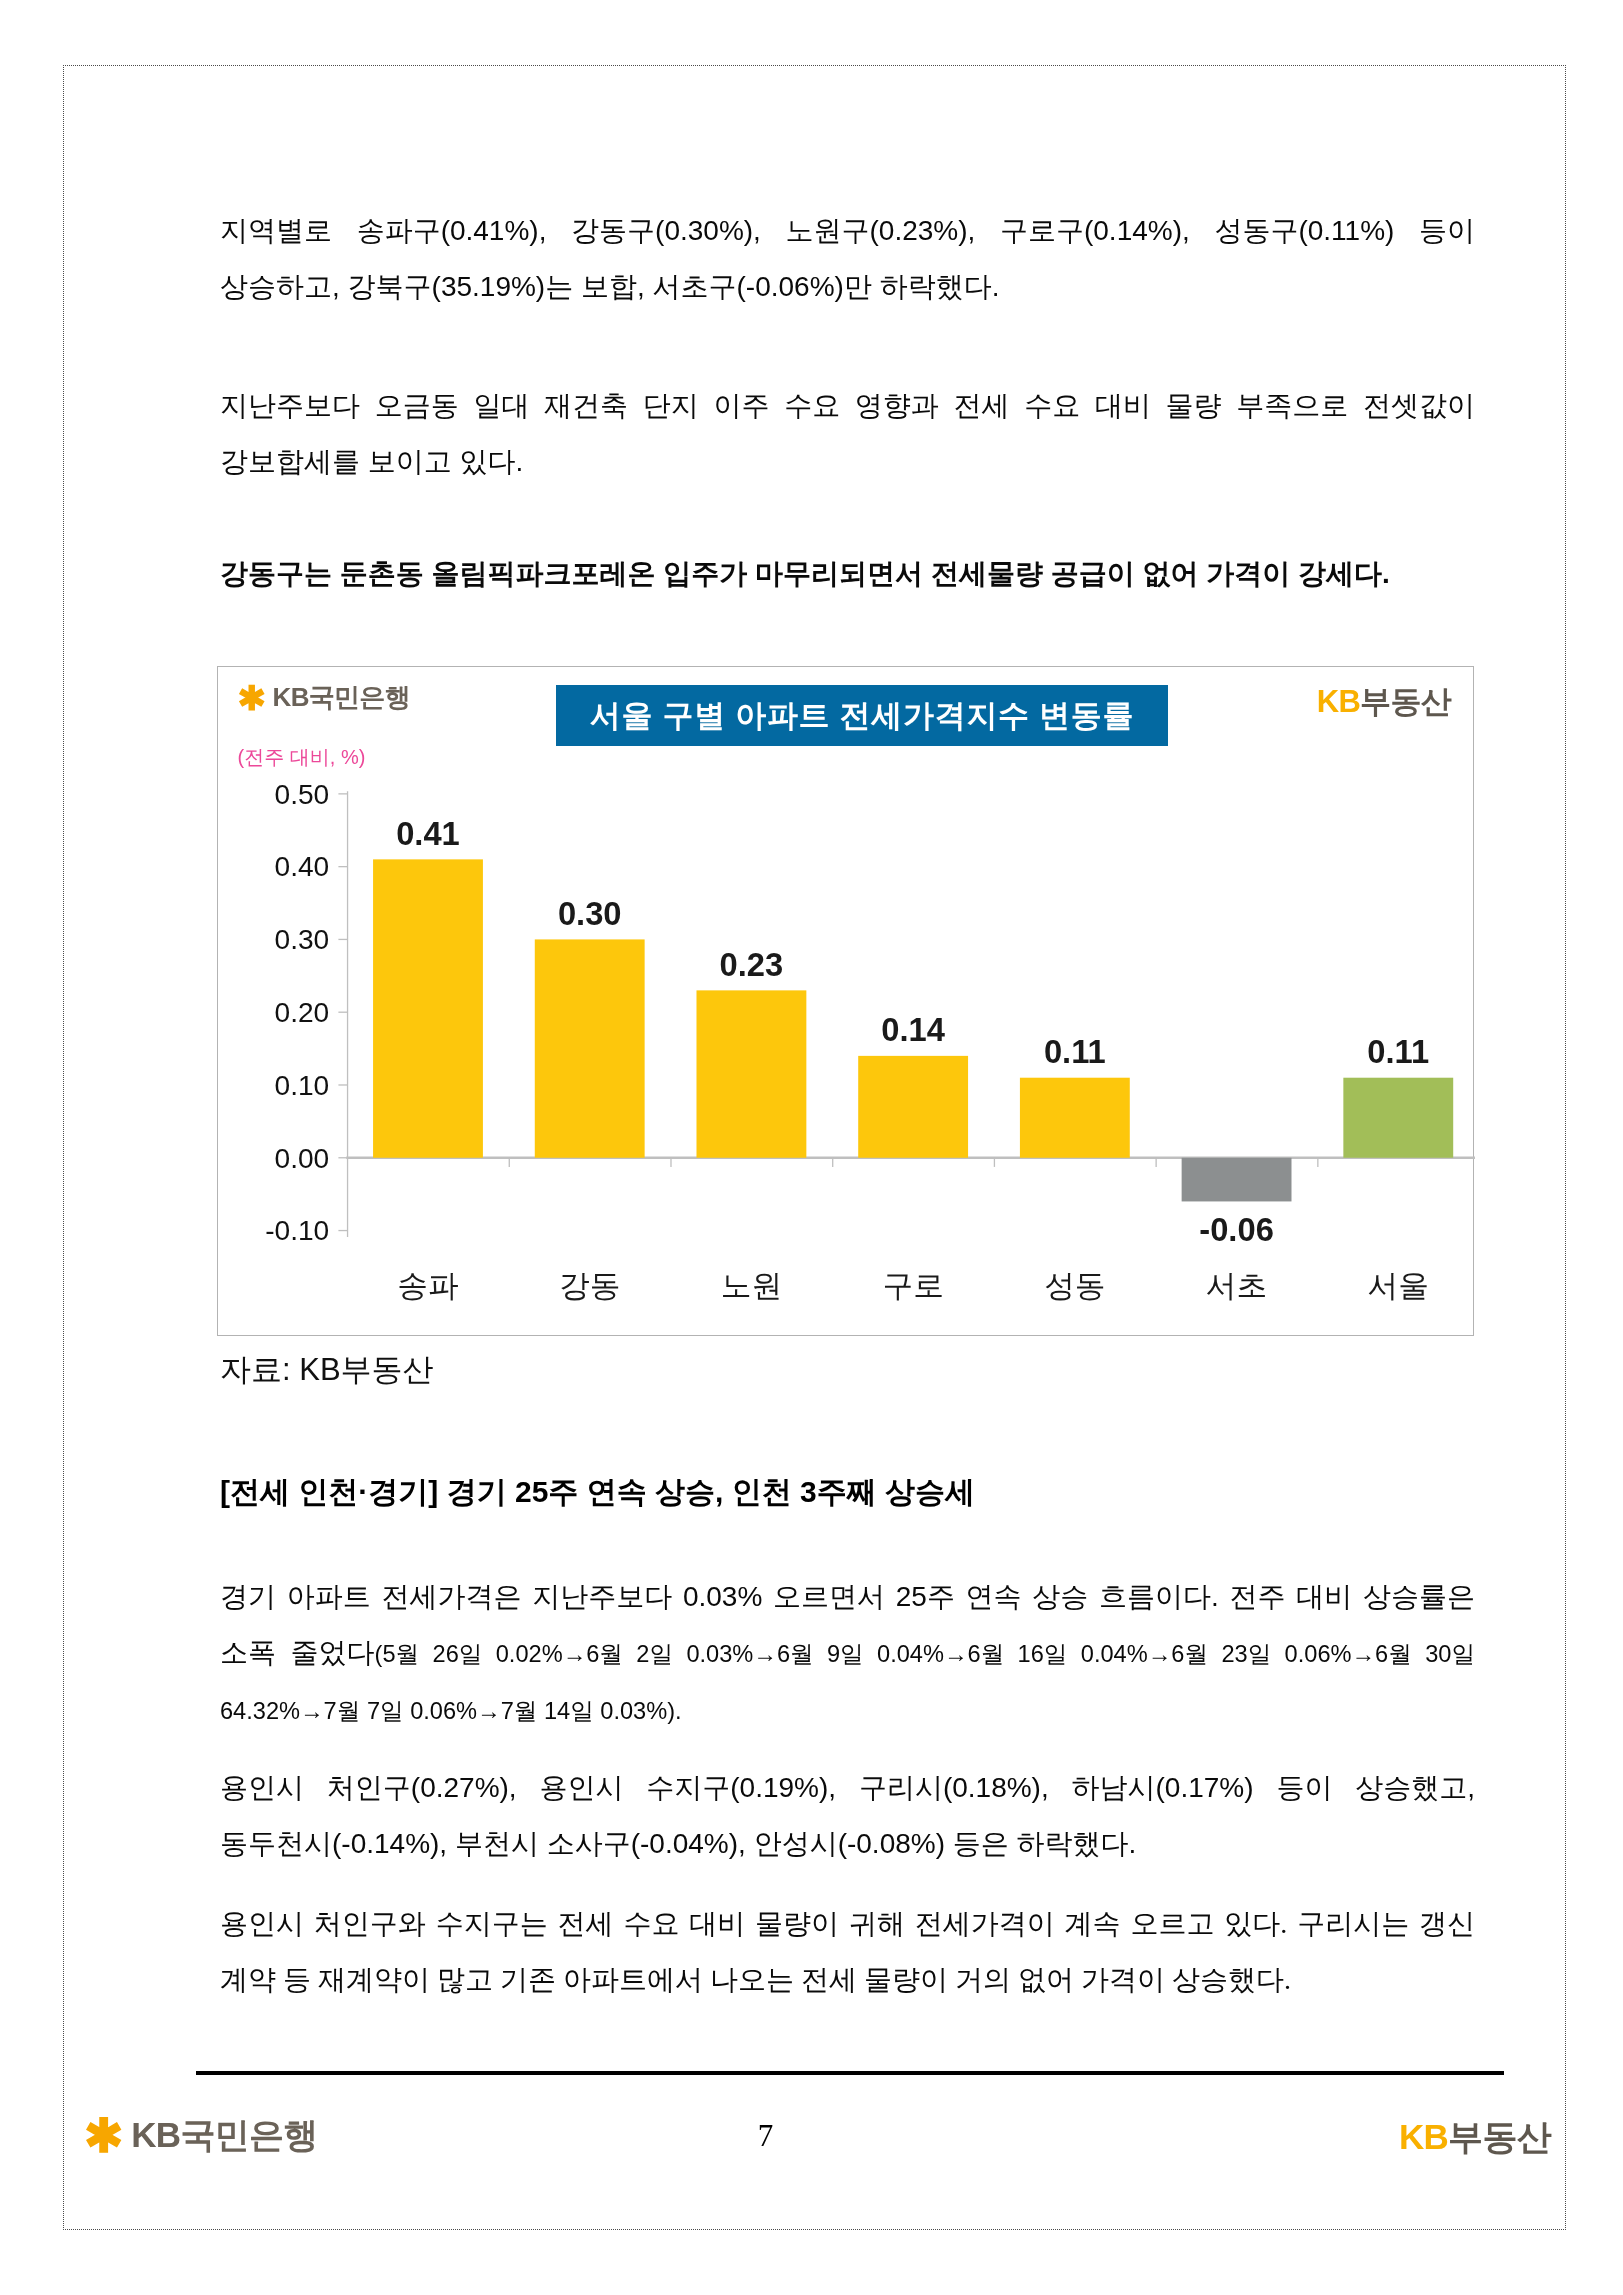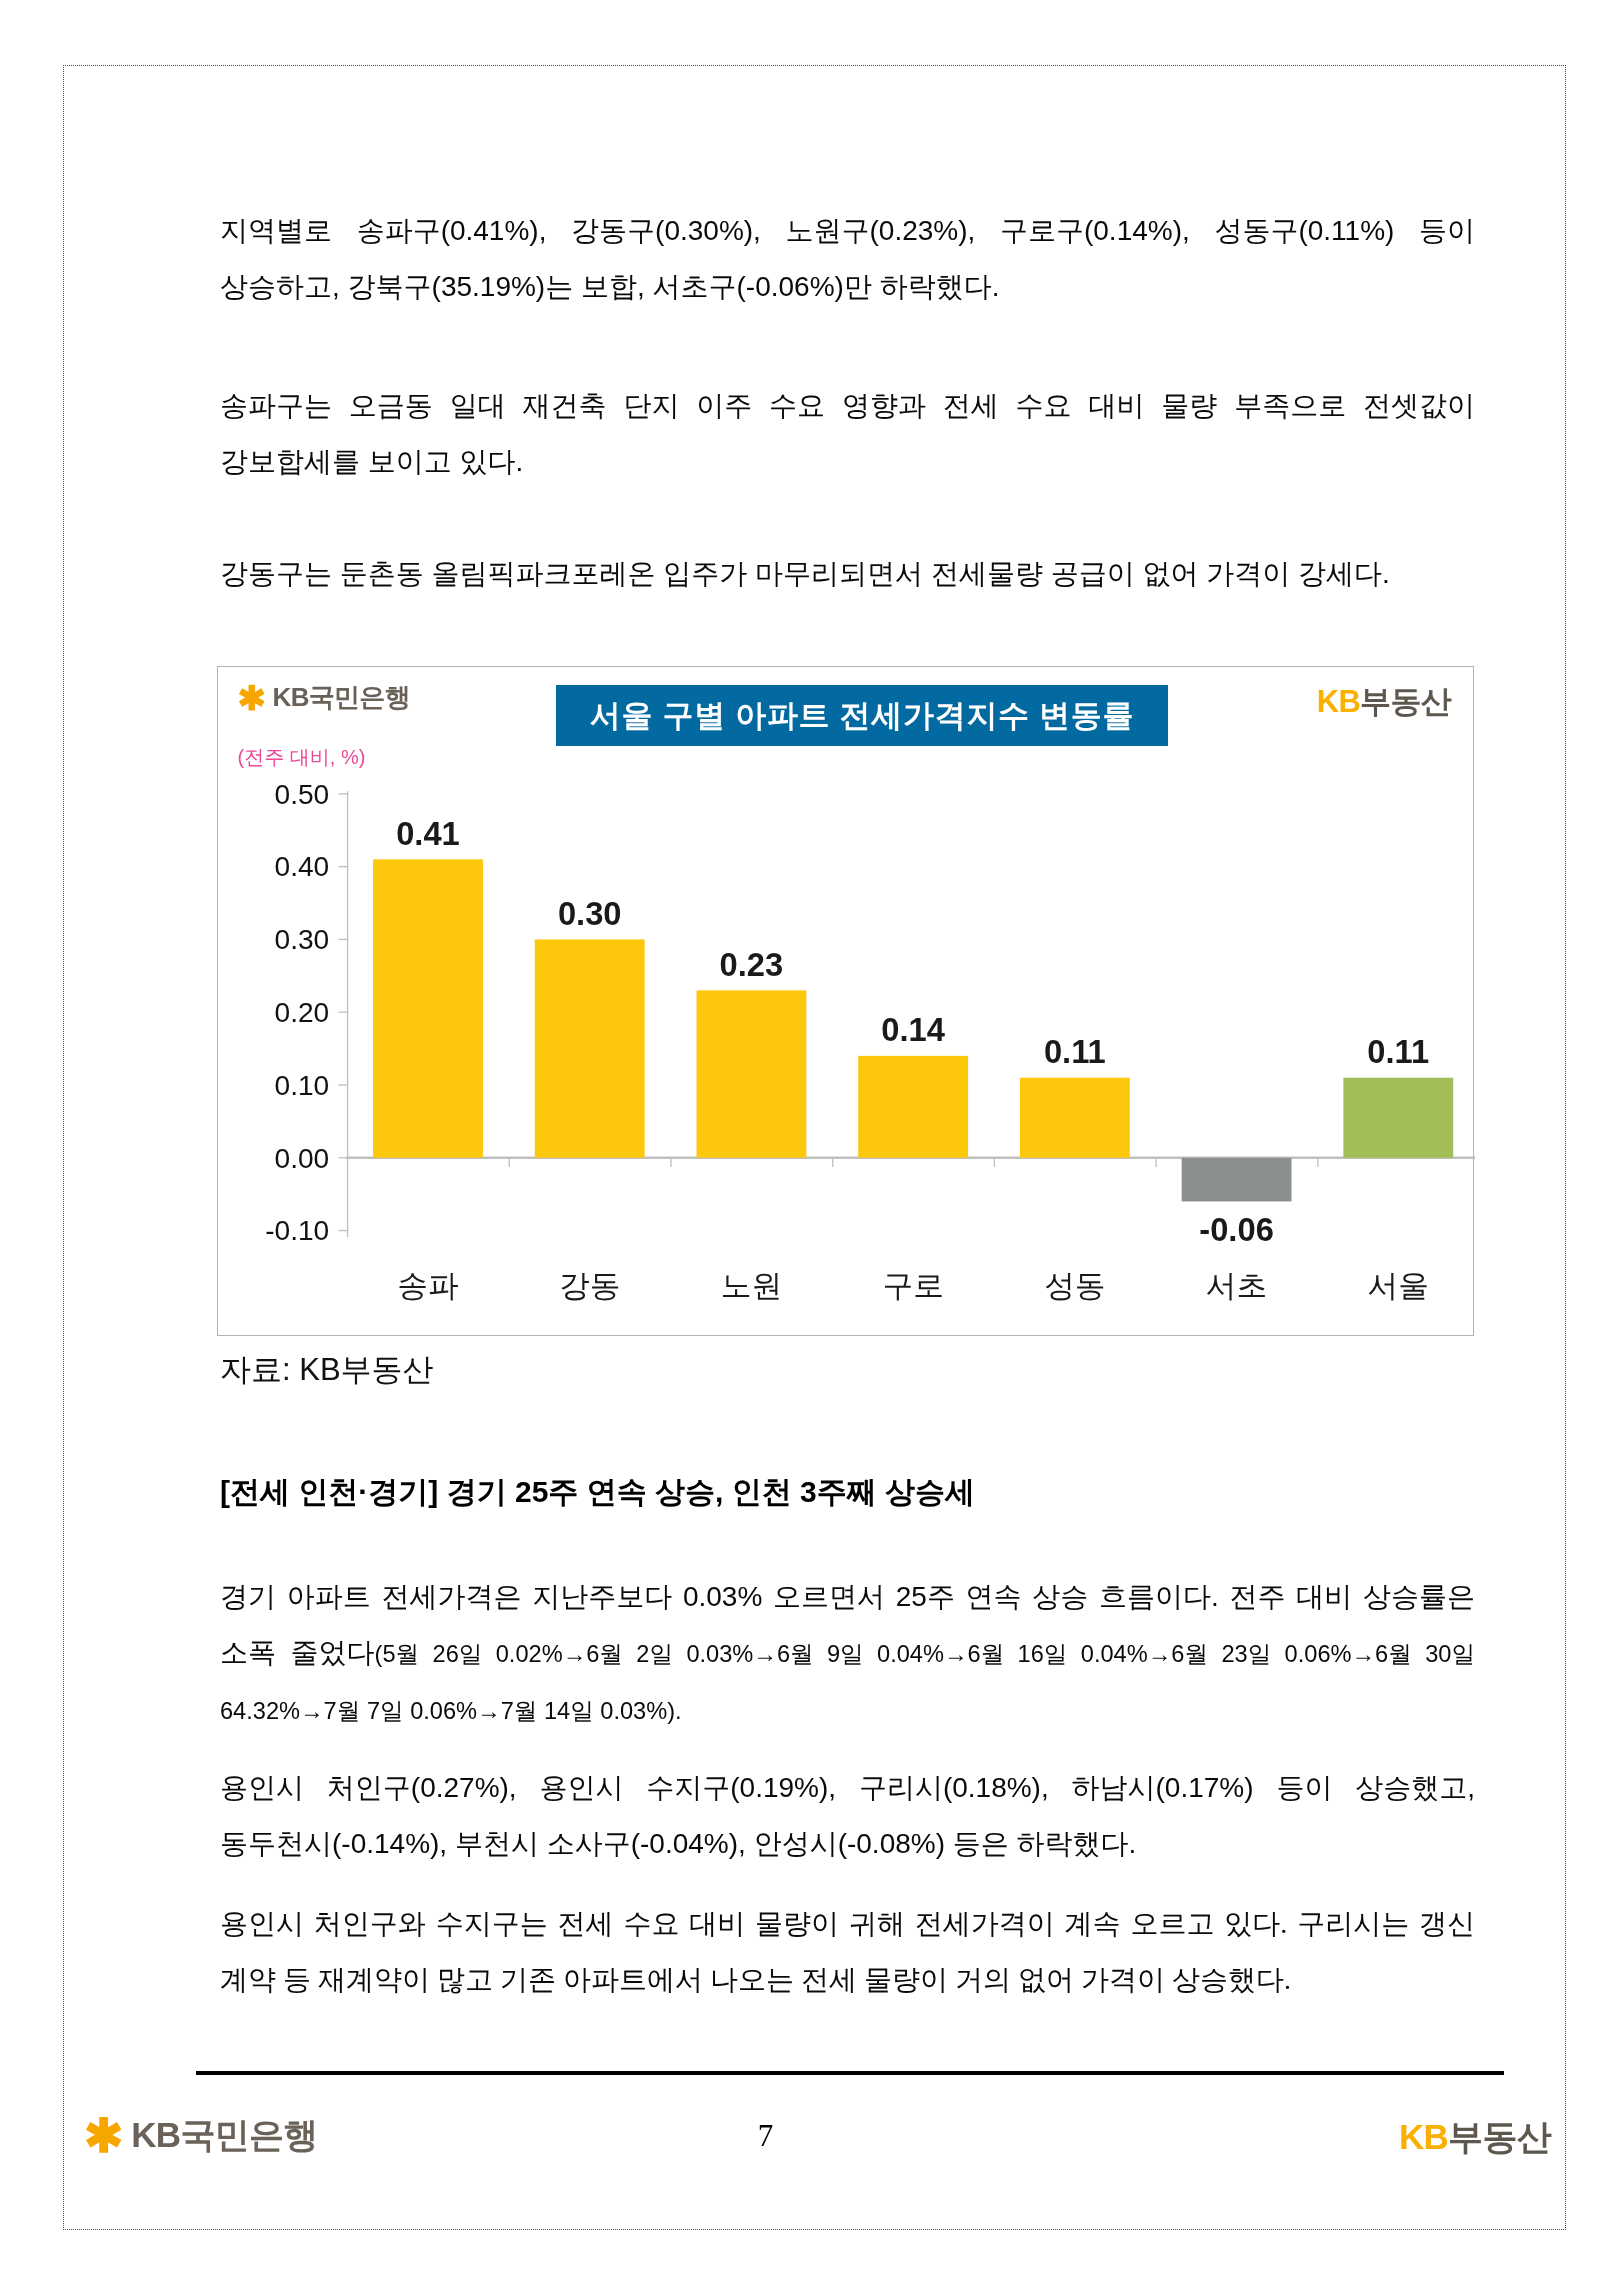--- a/index.html
+++ b/index.html
@@ -32,22 +32,22 @@
   .footer-logo-right{position:absolute;right:72px;top:2114px;font-size:35px;font-weight:bold;letter-spacing:-0.7px;}
   .footer-logo-right .kb{color:#F9B000;}
   .footer-logo-right .rest{color:#5e574e;}
 </style>
 </head>
 <body>
 
 <div class="page-border"></div>
 
 <div class="para" style="top:203px;">지역별로 송파구(0.41%), 강동구(0.30%), 노원구(0.23%), 구로구(0.14%), 성동구(0.11%) 등이 상승하고, 강북구(35.19%)는 보합, 서초구(-0.06%)만 하락했다.</div>
-<div class="para" style="top:378px;">송파구는 오금동 일대 재건축 단지 이주 수요 영향과 전세 수요 대비 물량 부족으로 전셋값이 강보합세를 보이고 있다.</div>
-<div class="para" style="top:546px;">강동구는 둔촌동 올림픽파크포레온 입주가 마무리되면서 전세물량 공급이 없어 가격이 강세다.</div>
+<div class="para" style="top:378px;">지난주보다 오금동 일대 재건축 단지 이주 수요 영향과 전세 수요 대비 물량 부족으로 전셋값이 강보합세를 보이고 있다.</div>
+<div class="para" style="top:546px;font-weight:bold;">강동구는 둔촌동 올림픽파크포레온 입주가 마무리되면서 전세물량 공급이 없어 가격이 강세다.</div>
 
 <div class="chart-box">
   <svg id="chart-plot" class="chart-plot-svg" viewBox="0 0 1922 1020">
       <line x1="184" y1="194" x2="198" y2="194" stroke="#BFBFBF" stroke-width="2"></line>
       <text x="170" y="209" font-size="43" font-weight="normal" text-anchor="end" fill="#111111">0.50</text>
       <line x1="184" y1="305.29999999999995" x2="198" y2="305.29999999999995" stroke="#BFBFBF" stroke-width="2"></line>
       <text x="170" y="320.29999999999995" font-size="43" font-weight="normal" text-anchor="end" fill="#111111">0.40</text>
       <line x1="184" y1="416.6" x2="198" y2="416.6" stroke="#BFBFBF" stroke-width="2"></line>
       <text x="170" y="431.6" font-size="43" font-weight="normal" text-anchor="end" fill="#111111">0.30</text>
       <line x1="184" y1="527.8999999999999" x2="198" y2="527.8999999999999" stroke="#BFBFBF" stroke-width="2"></line>

